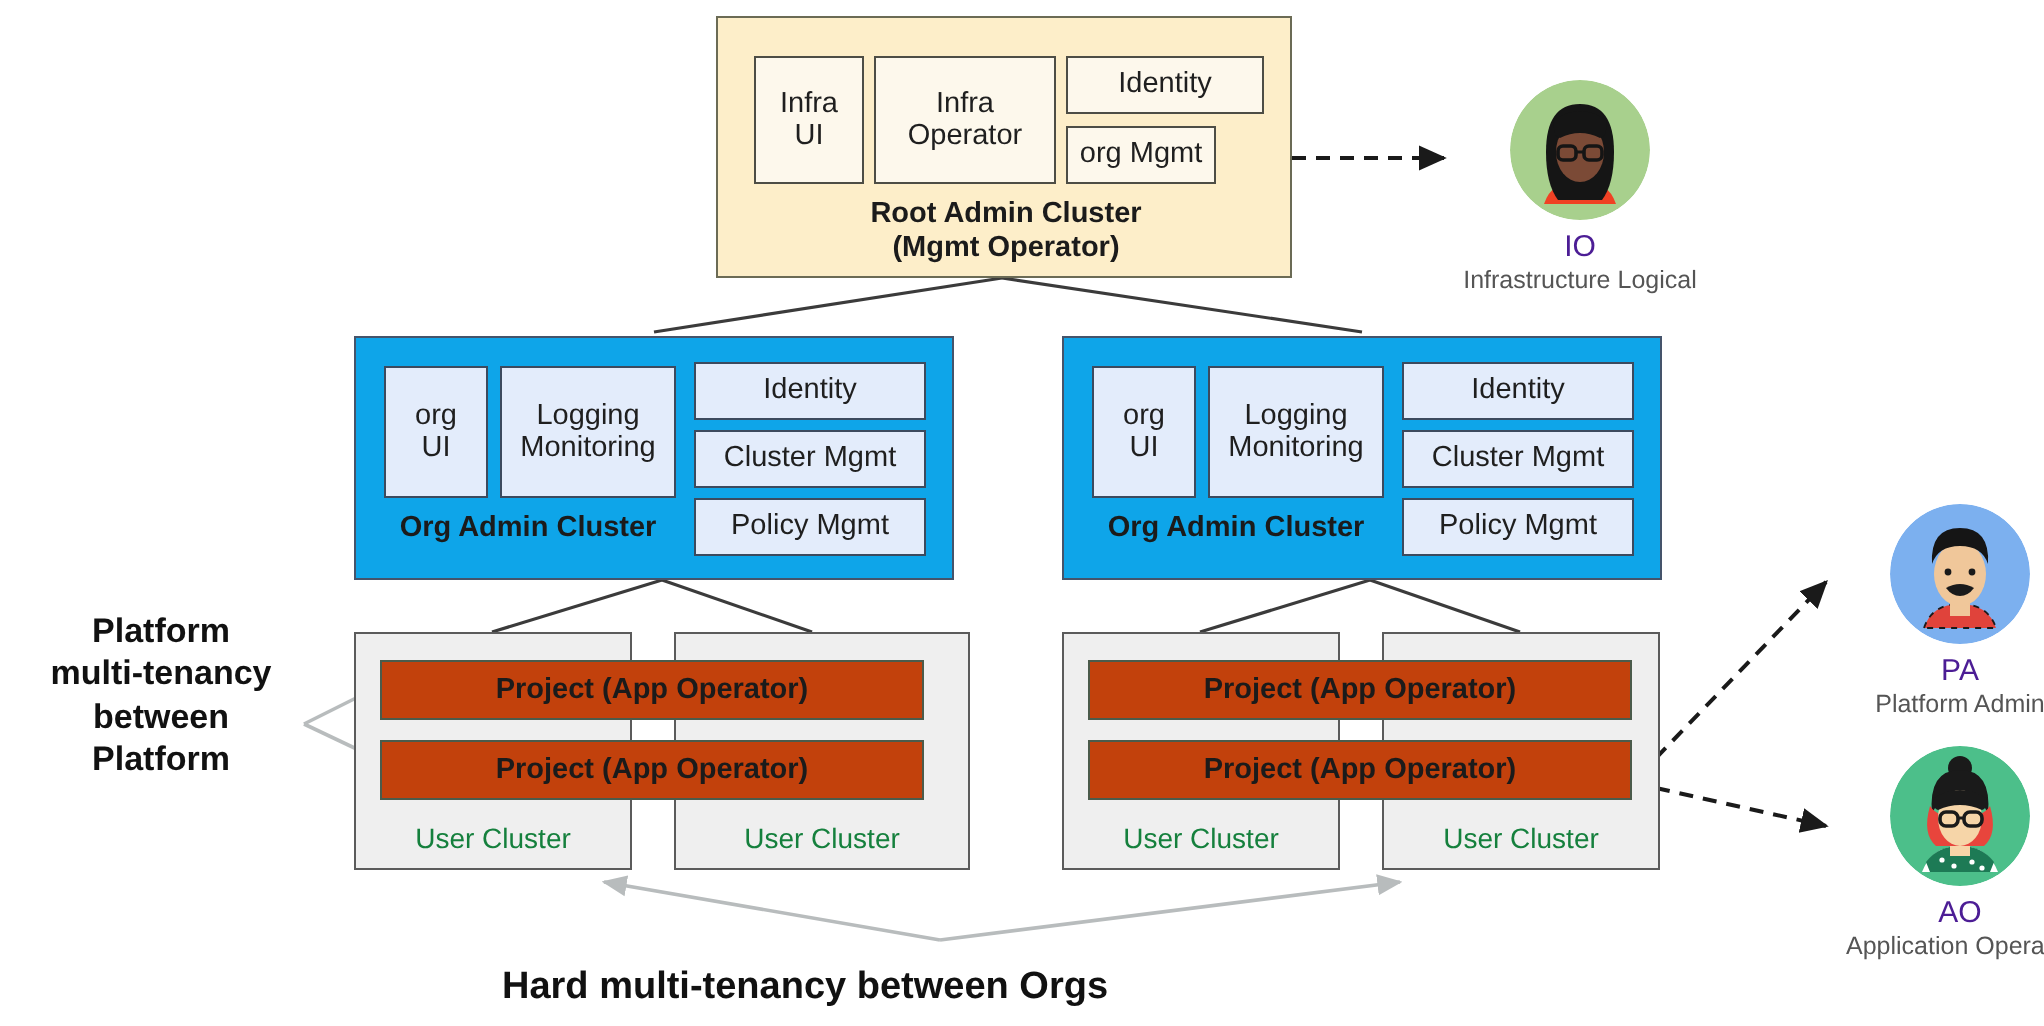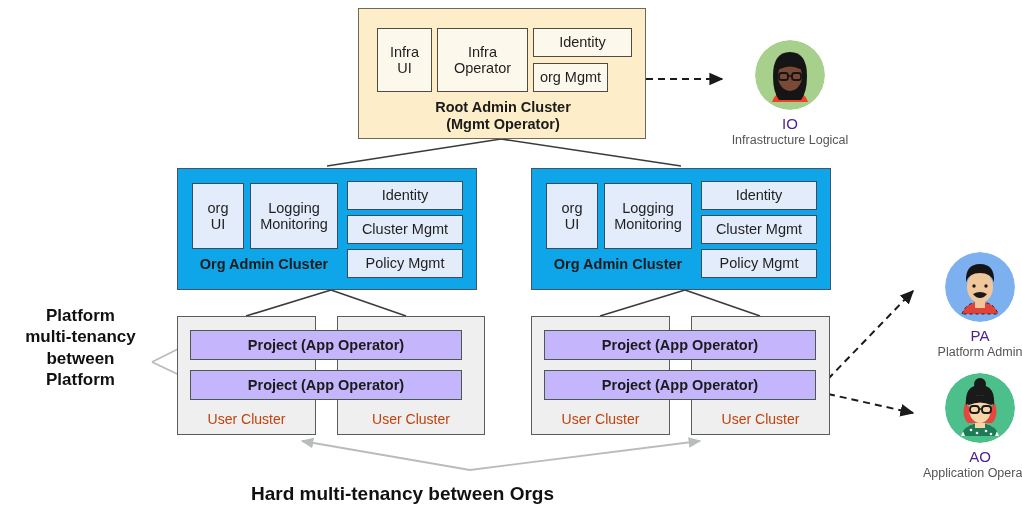--- a/index.html
+++ b/index.html
@@ -13,26 +13,26 @@
   
   .root-cluster{background:#fdeec9;border:1.6px solid #6b6b55;}
   .org-cluster{background:#0ea5e9;border:1.6px solid #45546b;}
   .usercluster{background:#efefef;border:1.6px solid #5b5b5b;}
 
   
   .tile{position:absolute;box-sizing:border-box;display:flex;align-items:center;
         justify-content:center;text-align:center;line-height:1.12;}
   .tile-root{background:#fdf8ec;border:1.6px solid #4d4d45;font-size:14.5px;color:#1f1f1f;}
   .tile-org{background:#e3ecfb;border:1.6px solid #3c4a5e;font-size:14.5px;color:#1f1f1f;}
-  .tile-proj{background:#c4b5fd;border:1.6px solid #4b5b4b;font-size:14.5px;
+  .tile-proj{background:#c2410c;border:1.6px solid #4b5b4b;font-size:14.5px;
              font-weight:bold;color:#1b1b1b;}
 
   .cluster-label{position:absolute;text-align:center;font-weight:bold;font-size:14.5px;
                  color:#1b1b1b;line-height:1.18;}
-  .uc-label{position:absolute;text-align:center;font-size:14px;color:#c2410c;}
+  .uc-label{position:absolute;text-align:center;font-size:14px;color:#15803d;}
 
   
   .side-caption{position:absolute;text-align:center;font-weight:bold;font-size:17px;
                 line-height:1.25;color:#111;}
   .bottom-caption{position:absolute;text-align:left;font-weight:bold;font-size:19px;color:#111;}
 
   
   .persona{position:absolute;text-align:center;width:130px;}
   .persona .avatar{width:70px;height:70px;border-radius:50%;margin:0 auto;position:relative;
                    overflow:hidden;}

